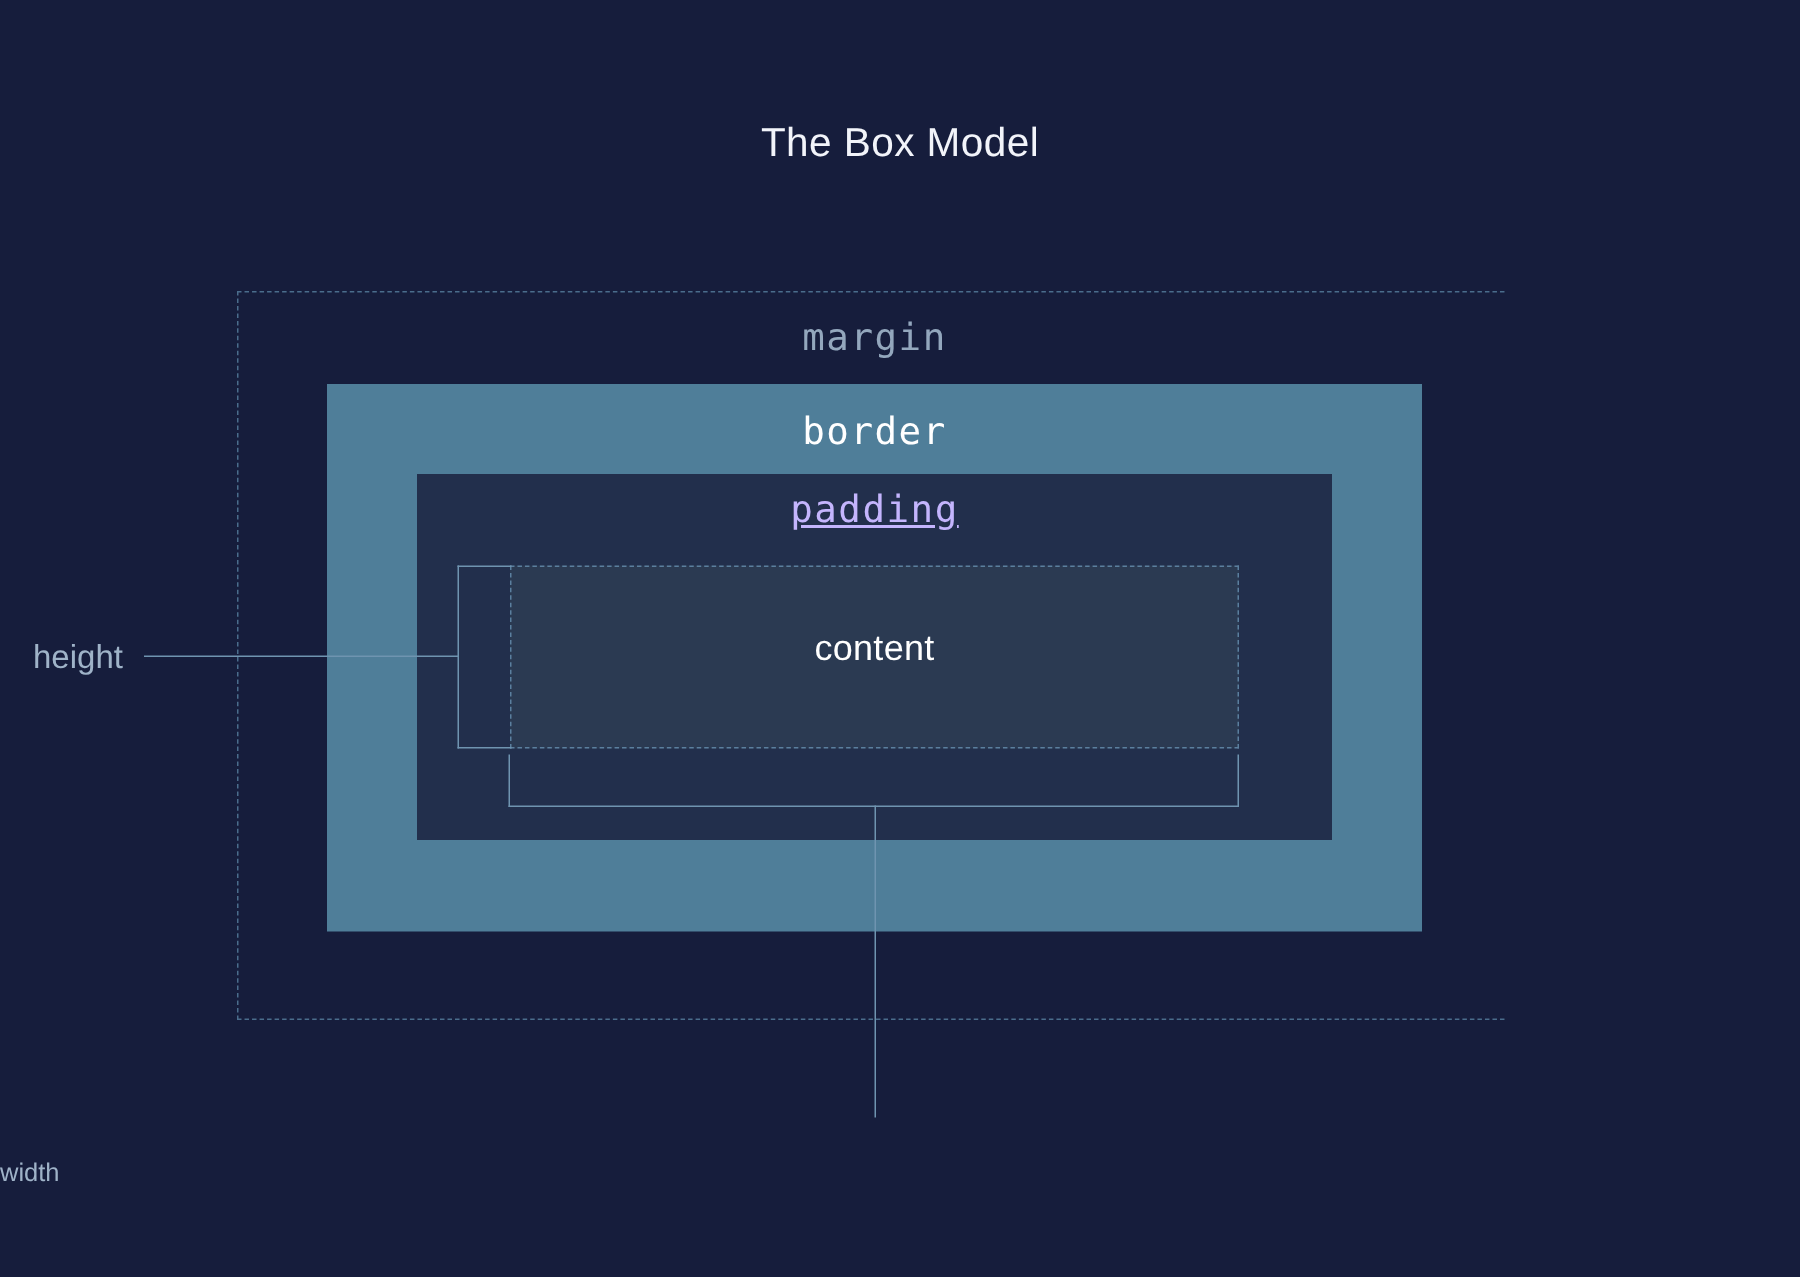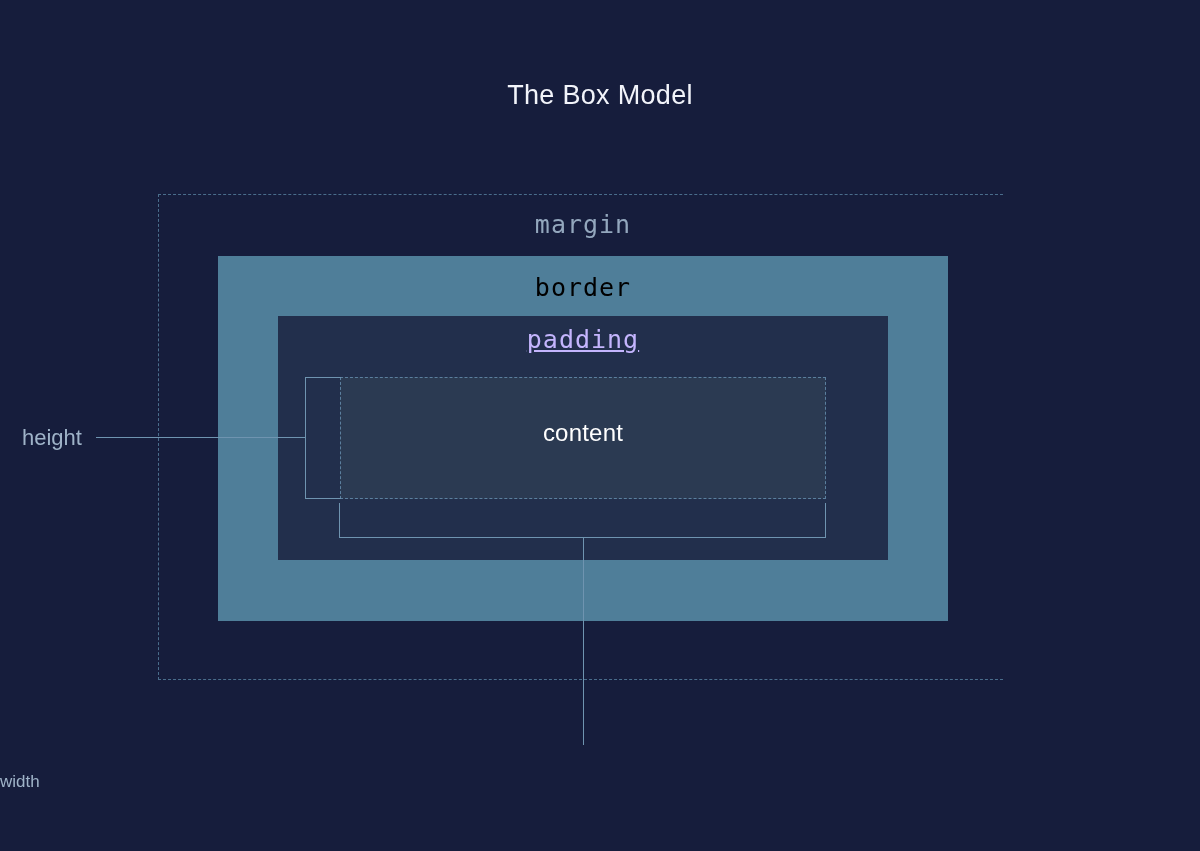--- a/index.html
+++ b/index.html
@@ -61,21 +61,21 @@
 
   .border-box {
     left: 218px;
     top: 256px;
     width: 730px;
     height: 365px;
     background: #4f7e99;
   }
   .border-box > .box-label {
     top: 17px;
-    color: #000000;
+    color: #ffffff;
   }
 
   .padding-box {
     left: 278px;
     top: 316px;
     width: 610px;
     height: 244px;
     background: #222f4c;
   }
   .padding-box > .box-label {

